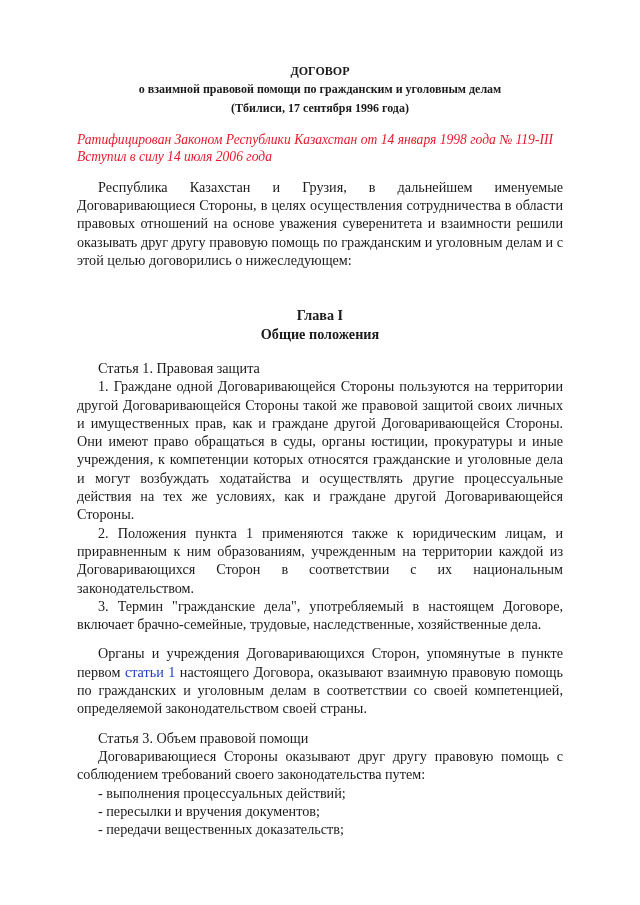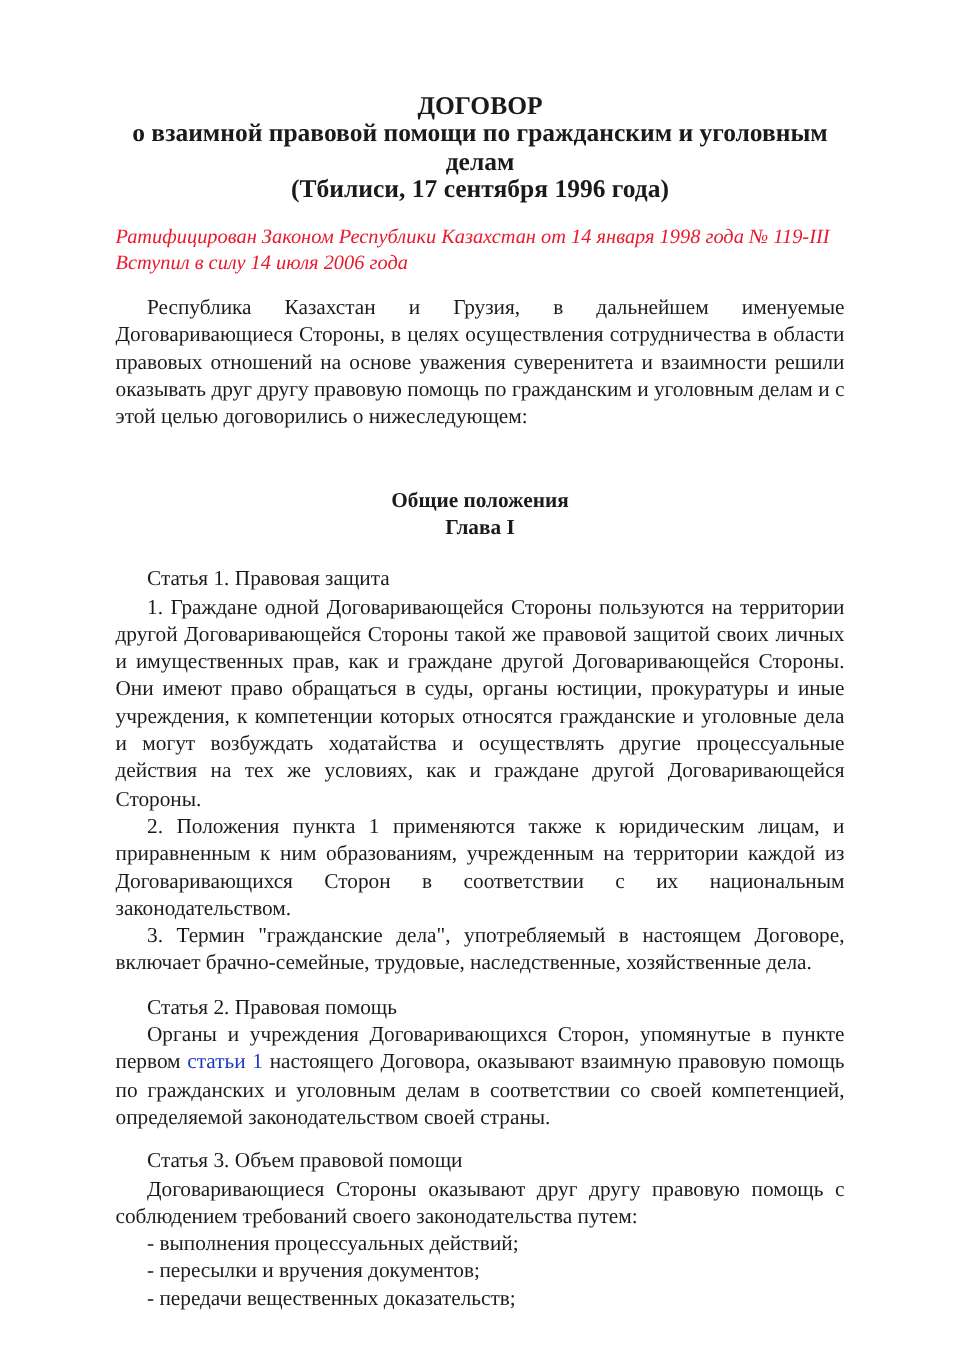--- a/index.html
+++ b/index.html
@@ -2,21 +2,21 @@
 <html><head>
 <meta charset="utf-8">
 <style>
   html, body { margin: 0; padding: 0; background: #ffffff; }
   body { width: 640px; height: 905px; overflow: hidden; position: relative; }
   .page {
     position: absolute; left: 77px; top: 62px; width: 486px;
     font-family: "Liberation Serif", "DejaVu Serif", serif;
     font-size: 14.2px; line-height: 18.3px; color: #1a1a1a;
   }
-  .title { font-weight: bold; text-align: center; font-size: 17px; line-height: 18.3px; }
+  .title { font-weight: bold; text-align: center; font-size: 12px; line-height: 18.3px; }
   .ratify { color: #e8192c; font-style: italic; margin-top: 14px; font-size: 13.6px; line-height: 17px; }
   .para { text-align: justify; text-indent: 21px; margin: 0; }
   .chapter { font-weight: bold; text-align: center; }
   .article-title { font-weight: normal; text-indent: 21px; }
   .link { color: #1a3bbf; text-decoration: none; }
   .item { text-indent: 21px; }
 </style>
 </head>
 <body>
 
@@ -31,37 +31,36 @@
   <div class="ratify">
     <div>Ратифицирован Законом Республики Казахстан от 14 января 1998 года № 119-III</div>
     <div>Вступил в силу 14 июля 2006 года</div>
   </div>
 
   <p class="para" style="margin-top:13px;">Республика Казахстан и Грузия, в дальнейшем именуемые Договаривающиеся Стороны, в целях осуществления сотрудничества в области правовых отношений на основе уважения суверенитета и взаимности решили оказывать друг другу правовую помощь по гражданским и уголовным делам и с этой целью договорились о нижеследующем:</p>
 
   <div style="height:37px;"></div>
 
   <div>
+    <div class="chapter">Глава I</div>
     <div class="chapter">Общие положения</div>
-    <div class="chapter">Глава I</div>
   </div>
 
   <div style="height:16px;"></div>
 
   <div>
     <div class="article-title">Статья 1. Правовая защита</div>
     <p class="para">1. Граждане одной Договаривающейся Стороны пользуются на территории другой Договаривающейся Стороны такой же правовой защитой своих личных и имущественных прав, как и граждане другой Договаривающейся Стороны. Они имеют право обращаться в суды, органы юстиции, прокуратуры и иные учреждения, к компетенции которых относятся гражданские и уголовные дела и могут возбуждать ходатайства и осуществлять другие процессуальные действия на тех же условиях, как и граждане другой Договаривающейся Стороны.</p>
     <p class="para">2. Положения пункта 1 применяются также к юридическим лицам, и приравненным к ним образованиям, учрежденным на территории каждой из Договаривающихся Сторон в соответствии с их национальным законодательством.</p>
     <p class="para">3. Термин "гражданские дела", употребляемый в настоящем Договоре, включает брачно-семейные, трудовые, наследственные, хозяйственные дела.</p>
   </div>
 
   <div style="height:11px;"></div>
 
   <div>
-    <div class="article-title">Статья 2. Правовая помощь</div>
     <p class="para"><span>Органы и учреждения Договаривающихся Сторон, упомянутые в пункте первом </span><a class="link">статьи 1</a><span> настоящего Договора, оказывают взаимную правовую помощь по гражданских и уголовным делам в соответствии со своей компетенцией, определяемой законодательством своей страны.</span></p>
   </div>
 
   <div style="height:11px;"></div>
 
   <div>
     <div class="article-title">Статья 3. Объем правовой помощи</div>
     <p class="para">Договаривающиеся Стороны оказывают друг другу правовую помощь с соблюдением требований своего законодательства путем:</p>
     <div class="item">- выполнения процессуальных действий;</div>
     <div class="item">- пересылки и вручения документов;</div>

